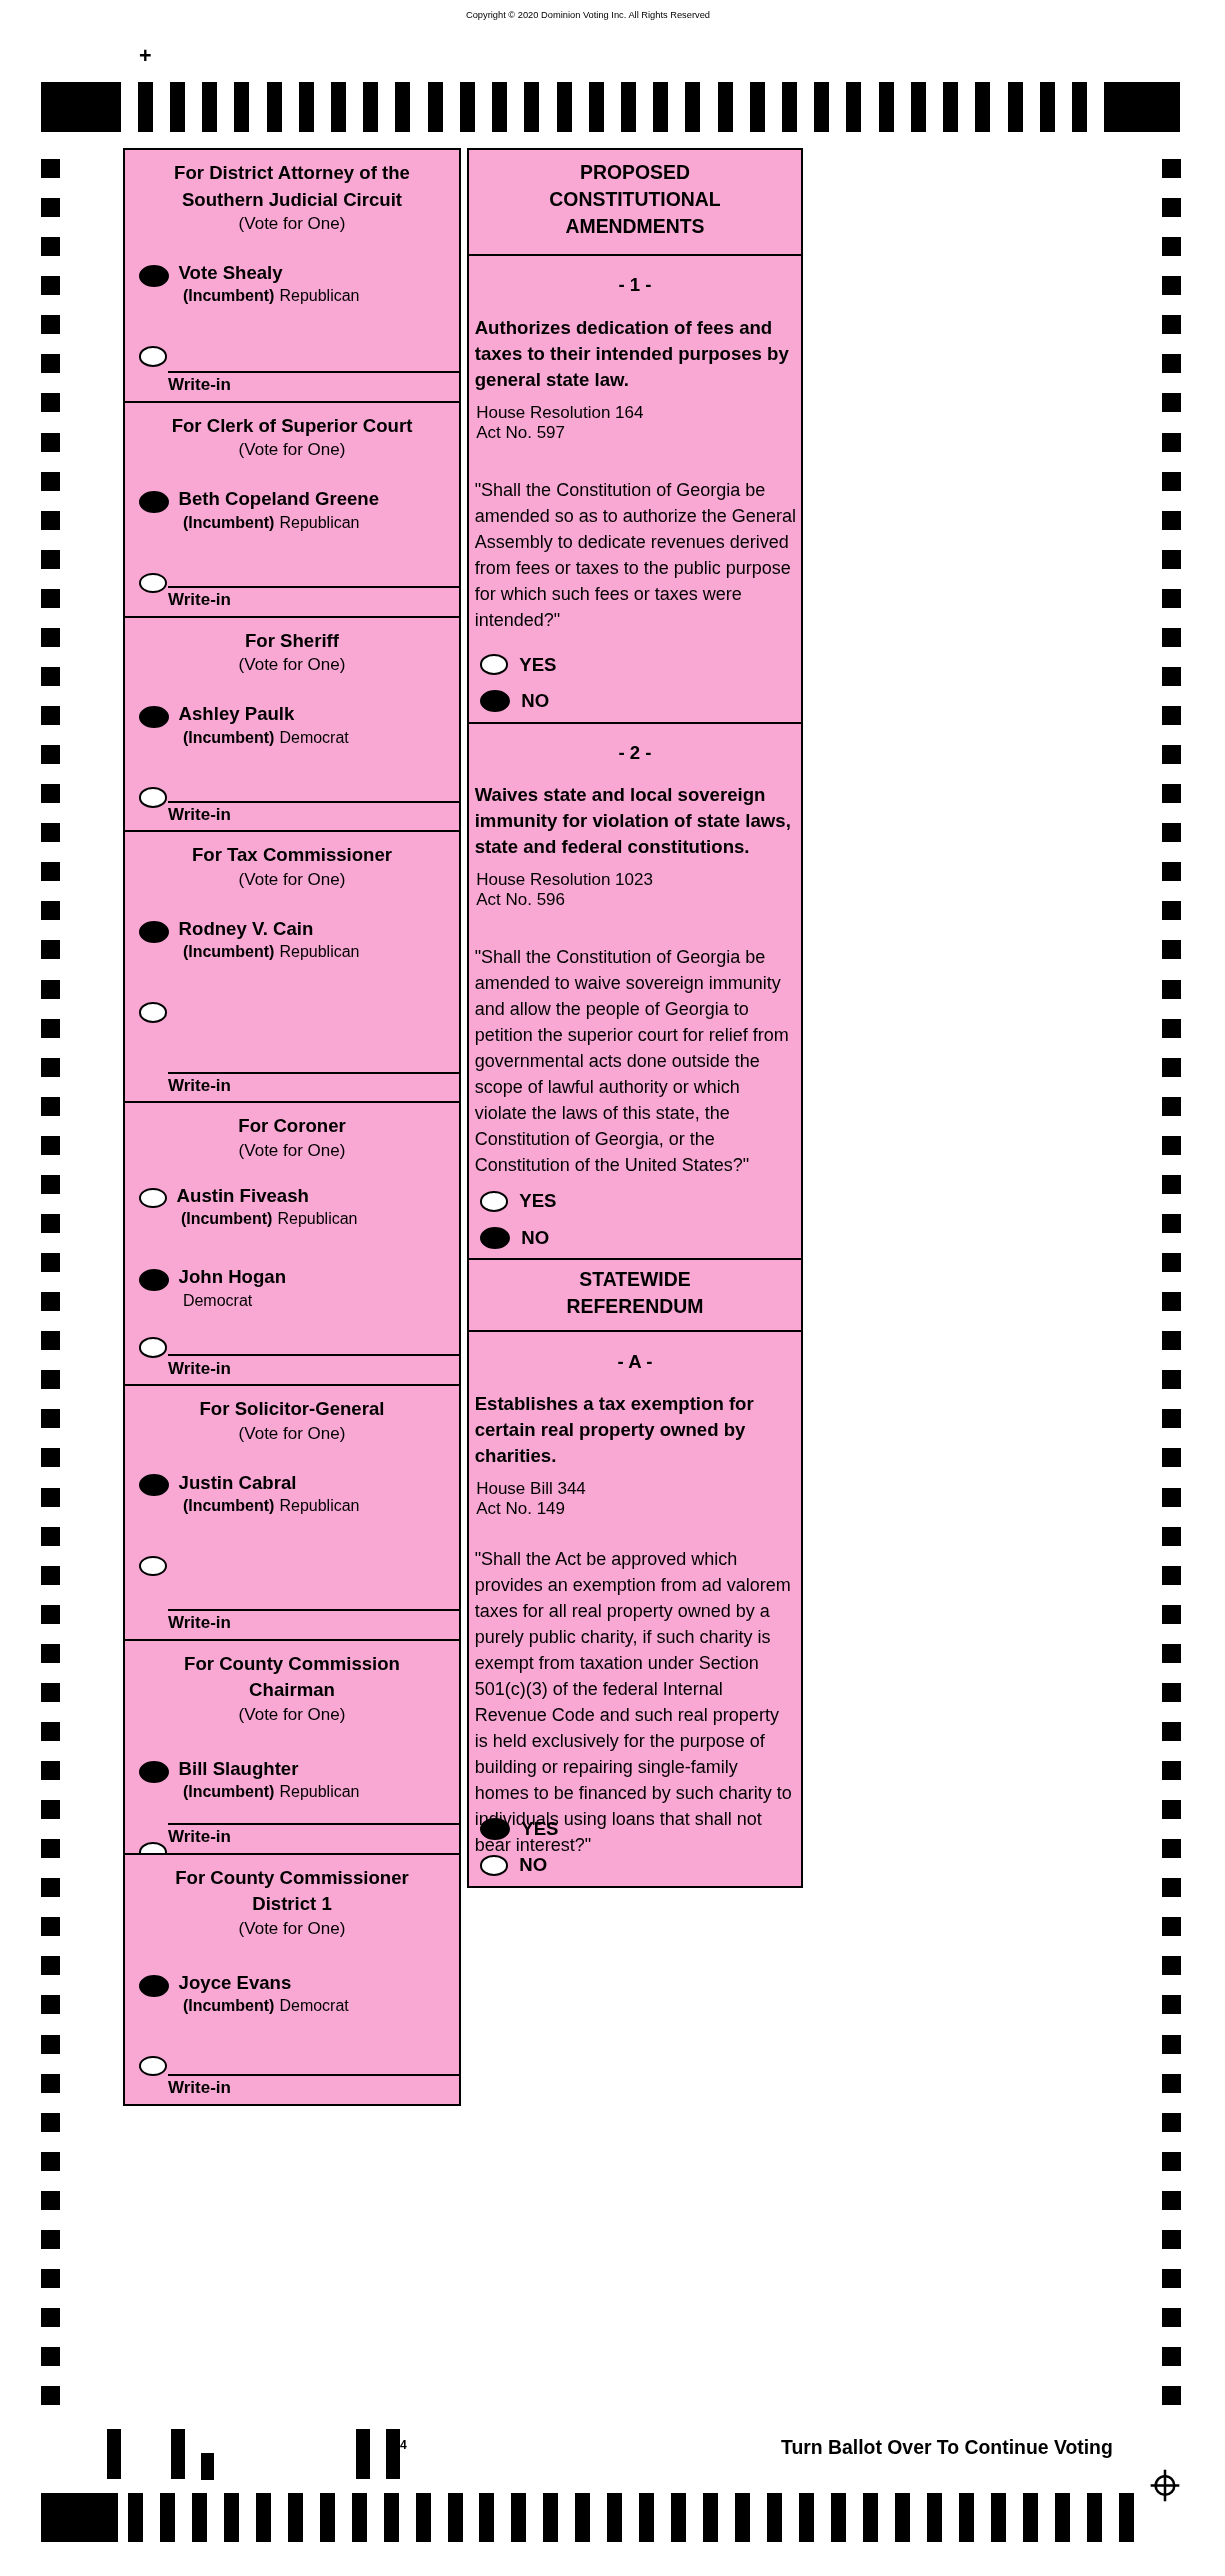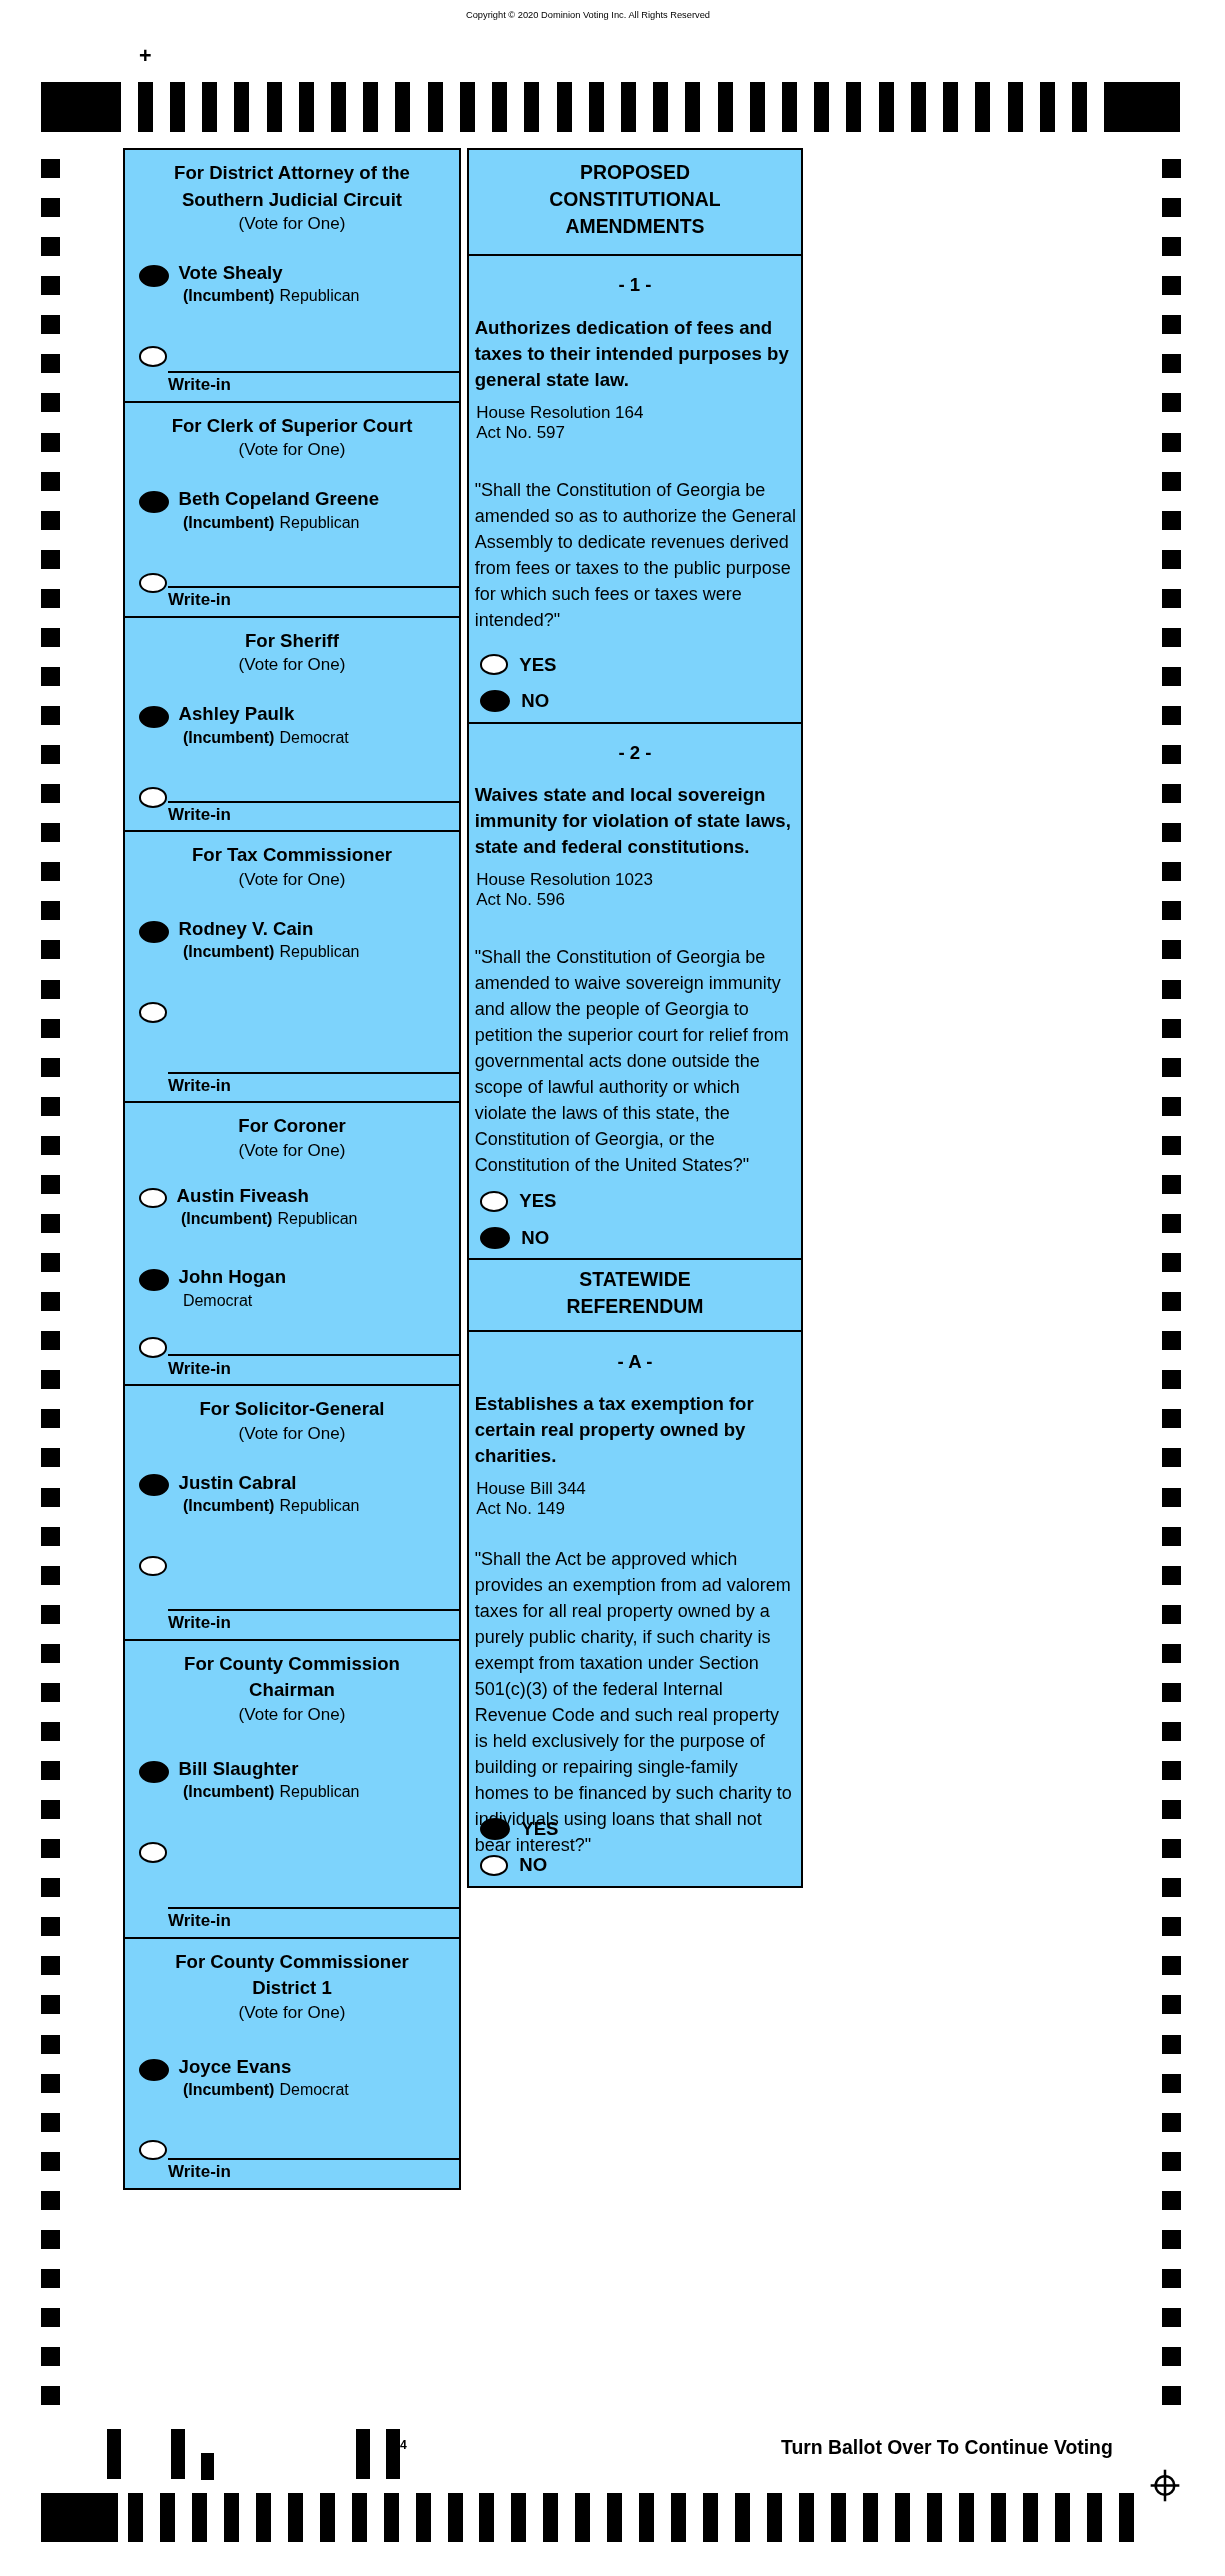--- a/index.html
+++ b/index.html
@@ -23,21 +23,21 @@
   #copyright{position:absolute;left:588px;top:10px;transform:translateX(-50%);
              font-size:9.3px;white-space:nowrap;}
   #plus-mark{position:absolute;left:139px;top:44px;font-size:21.5px;font-weight:bold;}
   #stub-digit{position:absolute;left:400px;top:2438px;font-size:12.2px;font-weight:bold;}
   #turn-notice{position:absolute;left:781px;top:2436px;font-size:19.4px;font-weight:bold;white-space:nowrap;}
   #crosshair{position:absolute;left:1149px;top:2469px;}
 
   
   #left-col{position:absolute;left:123px;top:148px;width:338px;}
   #right-col{position:absolute;left:467px;top:148px;width:336px;}
-  section{box-sizing:border-box;border:2.2px solid #000;background:#7dd3fc;position:relative;width:100%;}
+  section{box-sizing:border-box;border:2.2px solid #000;background:#f9a8d4;position:relative;width:100%;}
   section + section{margin-top:-2.2px;}
 
   
   .c-title{text-align:center;font-weight:bold;font-size:18.6px;line-height:26.5px;margin-top:10px;}
   .c-inst{text-align:center;font-size:17px;line-height:22px;}
   .opt{display:flex;align-items:flex-start;margin:27px 0 0 14.3px;}
   .opt + .opt{margin-top:37px;}
   .opt-empty{margin-top:29px;}
   .bubble{flex:none;width:24px;height:16.5px;border:2.2px solid #000;border-radius:50%;background:#fff;margin-top:2.9px;}
   .bubble.filled{background:#000;width:26px;height:18px;border-color:#000;}
@@ -355,21 +355,21 @@
       </div>
       <div class="opt opt-empty">
         <span class="bubble"></span>
       </div>
       <div class="writein">
         <div class="wline"></div>
         <div class="wlabel">Write-in</div>
       </div>
     </section>
 
-    <section class="contest" style="height:300px">
+    <section class="contest" style="height:216px">
       <div class="c-title">
         <div>For County Commission</div>
         <div>Chairman</div>
       </div>
       <div class="c-inst">(Vote for One)</div>
       <div class="opt" style="margin-top:32px">
         <span class="bubble filled"></span>
         <span class="opt-text">
           <div class="cand-name">Bill Slaughter</div>
           <div class="cand-party"><span class="inc">(Incumbent)</span><span>Republican</span></div>

